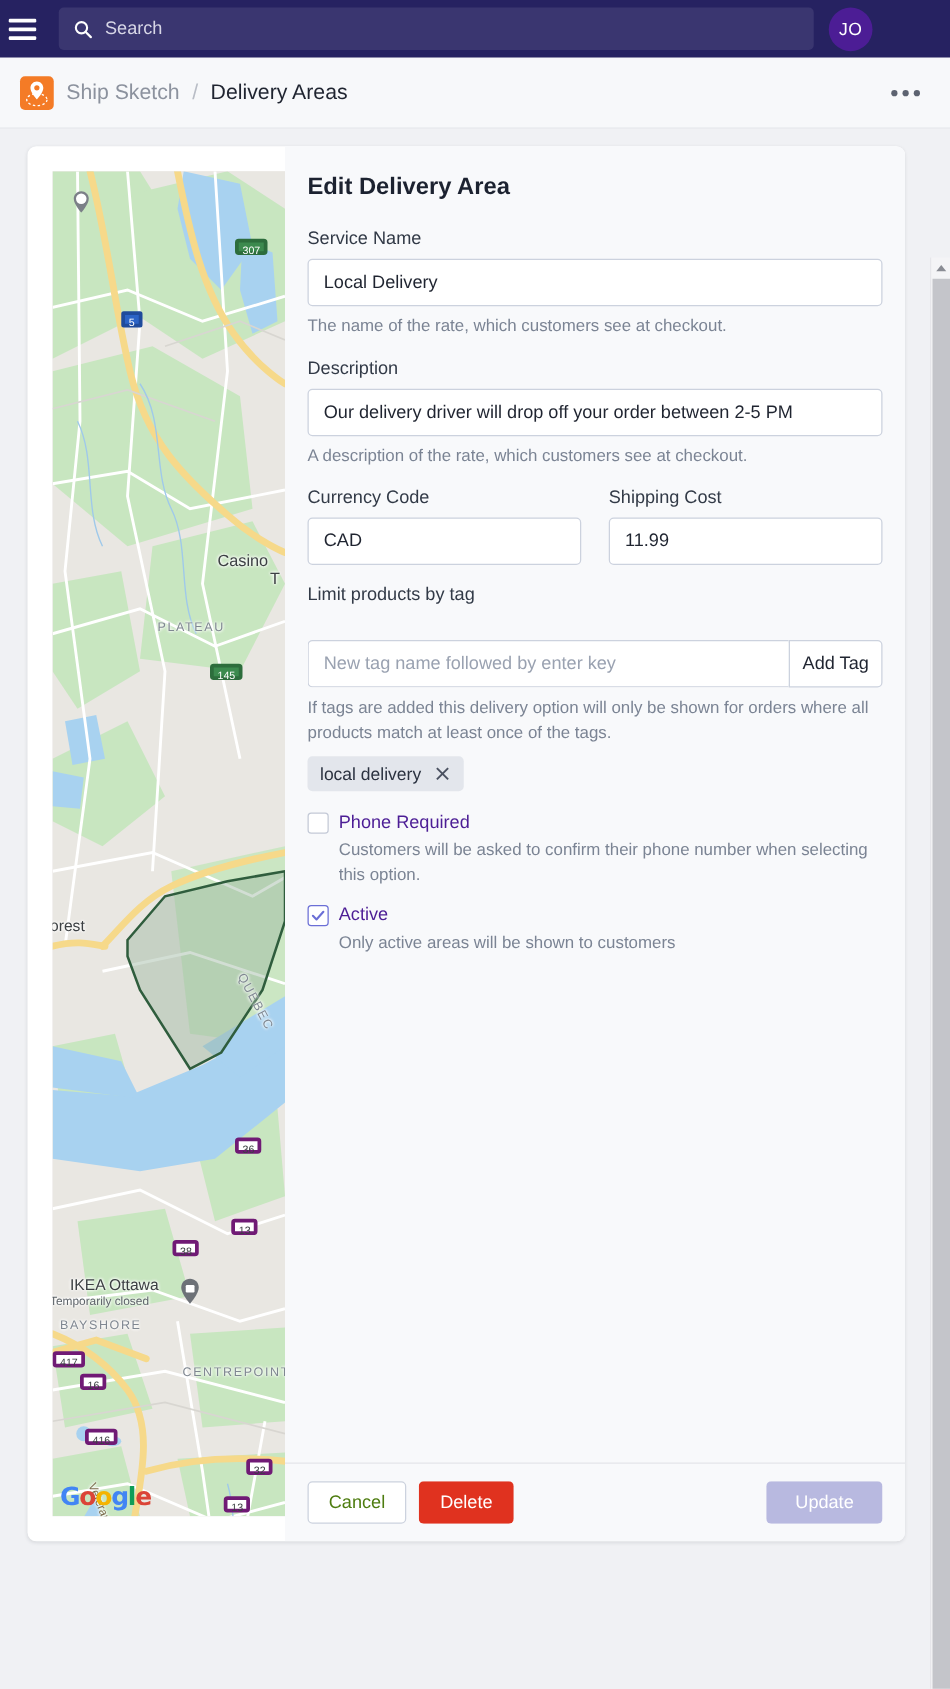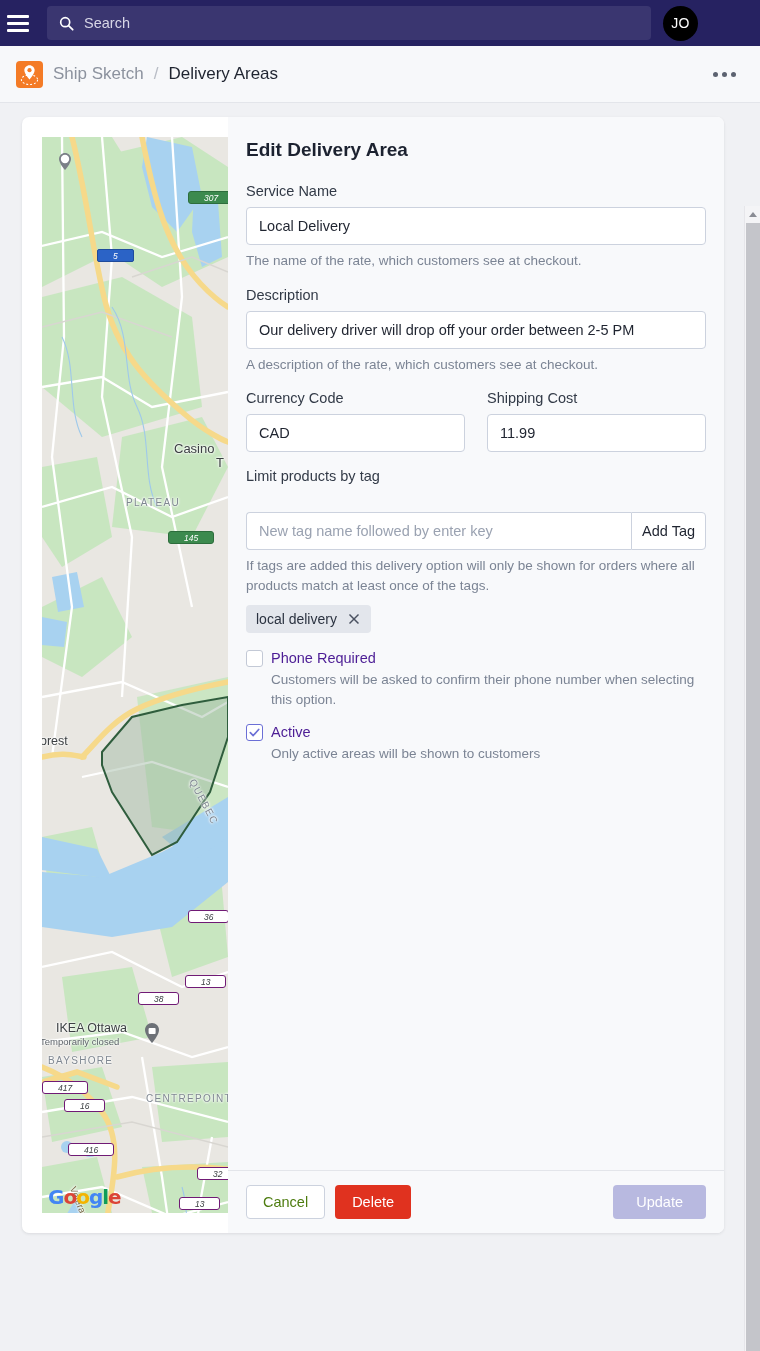--- a/index.html
+++ b/index.html
@@ -22,21 +22,21 @@
   .searchbox {
     flex: 1; height: 34px; margin-left: 12px; margin-right: 12px;
     background: #3a3670; border-radius: 4px;
     display: flex; align-items: center; padding: 0 12px; gap: 10px;
     max-width: 604px;
   }
   .search-ico { width:15px; height:15px; flex:0 0 auto; }
   .search-ico svg { display:block; }
   .search-text { color:#d7d6e6; font-size:14.5px; }
   .avatar {
-    width: 35px; height: 35px; border-radius: 50%; background: #000000;
+    width: 35px; height: 35px; border-radius: 50%; background: #4c1d95;
     color: #fff; font-size: 14px; display:flex; align-items:center;
     justify-content:center; letter-spacing:.3px; flex:0 0 auto;
   }
 
   
   .crumbbar {
     height: 57px; background: #f7f8fa; border-bottom: 1px solid #e3e5ea;
     display: flex; align-items: center; padding: 0 16px; gap: 10px;
   }
   .logo-sq {
@@ -67,23 +67,23 @@
   .map svg { position:absolute; left:0; top:0; }
   .gmlogo { position:absolute; left:6px; bottom:4px; font-size:20px;
     font-family:"DejaVu Sans", sans-serif; font-weight:bold; letter-spacing:-1px; }
   .gmlogo b:nth-child(1){color:#4285F4;} .gmlogo b:nth-child(2){color:#DB4437;}
   .gmlogo b:nth-child(3){color:#F4B400;} .gmlogo b:nth-child(4){color:#4285F4;}
   .gmlogo b:nth-child(5){color:#0F9D58;} .gmlogo b:nth-child(6){color:#DB4437;}
   .maplabel { position:absolute; font-size:10px; color:#5d6369; white-space:nowrap;
     text-shadow: 0 0 3px #fff, 0 0 3px #fff, 0 0 2px #fff; }
   .maplabel.caps { letter-spacing:1.3px; color:#7f8791; }
   .maplabel.poi { color:#3c4043; font-size:10.5px; }
-  .shield { position:absolute; background:#fff; border:1px solid #701a75;
-    border-radius:3px; font-size:8.5px; color:#3c4043; padding:0px 15px;
-    line-height:12px; height:13px;font-style:italic; }
+  .shield { position:absolute; background:#fff; border:3px solid #701a75;
+    border-radius:3px; font-size:8.5px; color:#3c4043; padding:0px 3px;
+    line-height:12px; height:13px; }
   .shield.grn { background:#3c8a4e; color:#fff; border-color:#2d6d3c; }
   .shield.blu { background:#2b63c6; color:#fff; border-color:#1f4b9c;
     border-radius:2px; }
 
   
   .panel {
     flex: 1; background: #f8f9fb; position: relative;
     display: flex; flex-direction: column;
   }
   .panel-body { flex: 1; padding: 22px 18px 0 18px; }

